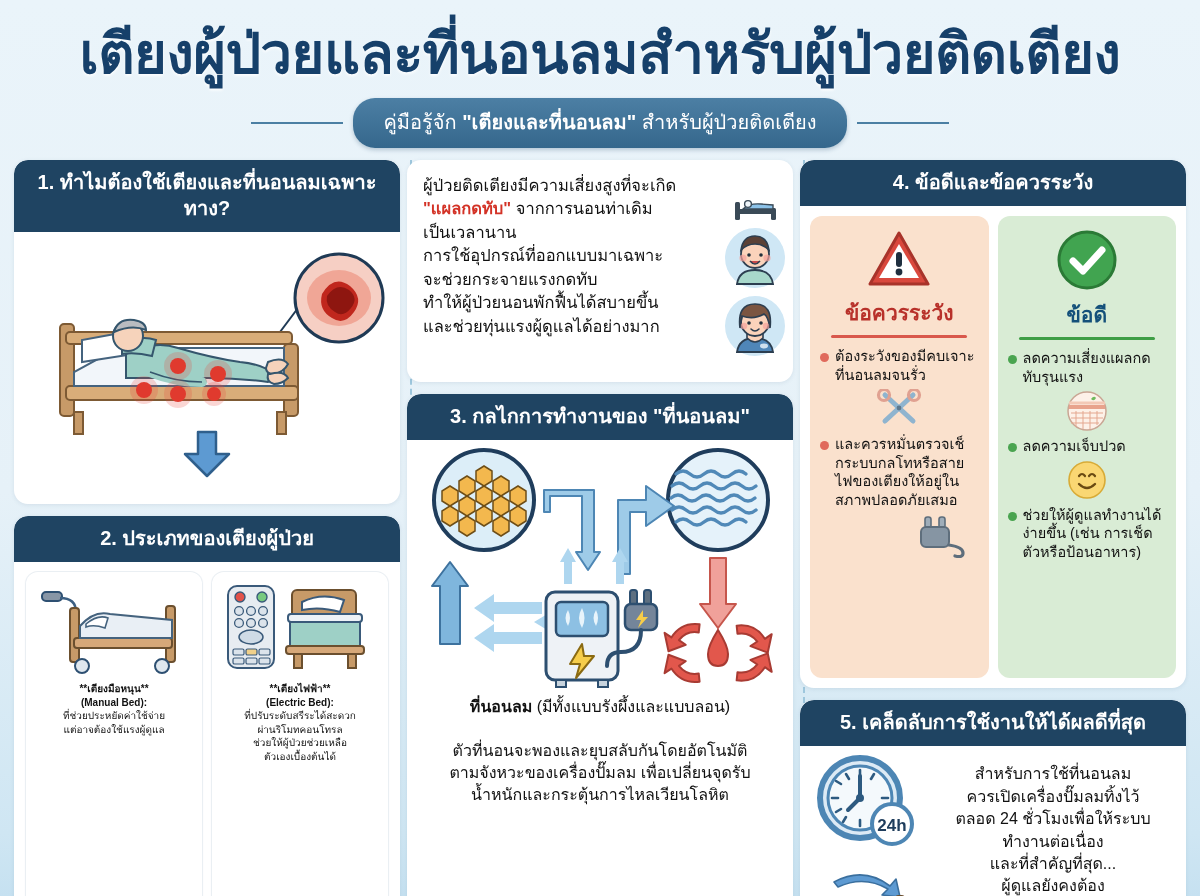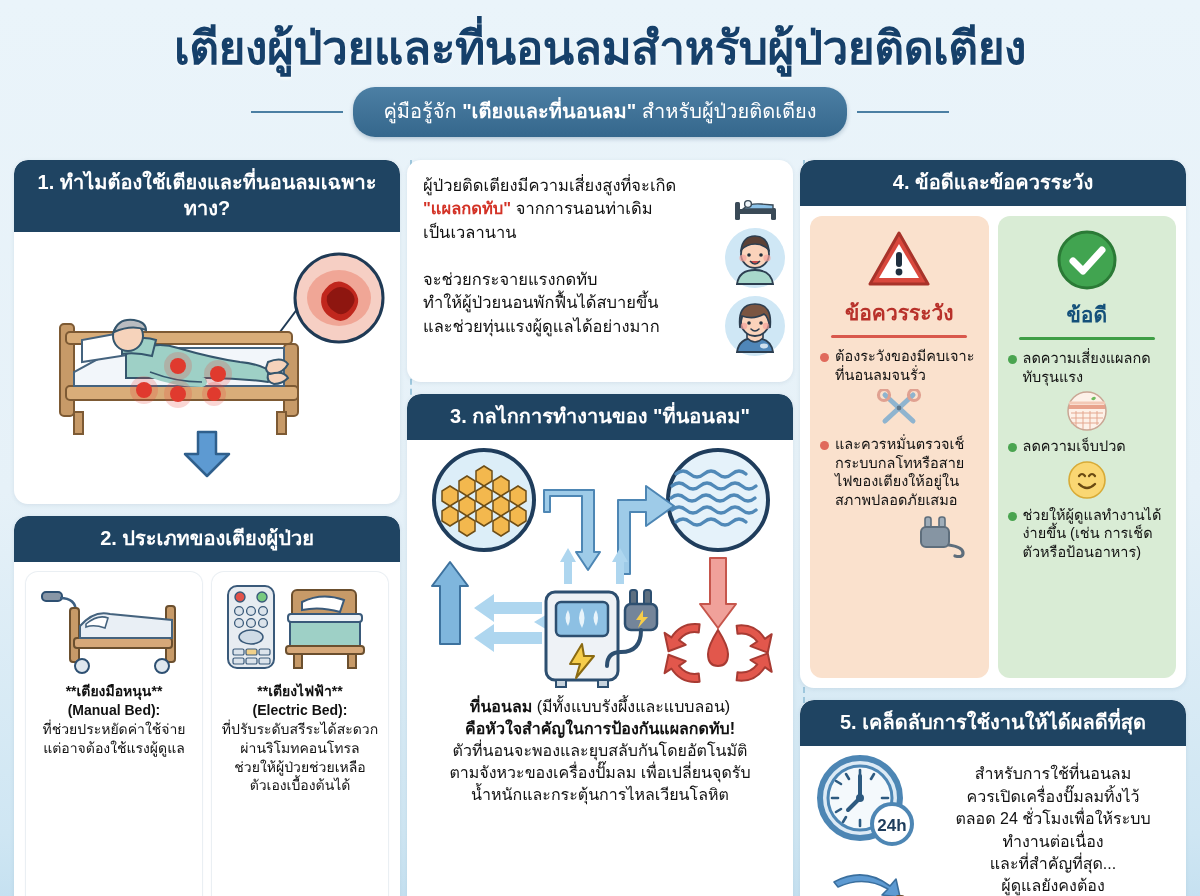--- a/index.html
+++ b/index.html
@@ -11,21 +11,21 @@
   }
   #root {
     position: relative;
     width: 1200px; height: 896px;
     background: linear-gradient(180deg,#eaf4fa 0%, #e6f1f8 55%, #cfe6f3 93%, #c6e1f1 100%);
   }
 
   
   .header { padding-top: 22px; text-align: center; }
   .title {
-    font-size: 46px; font-weight: bold; color: #16406a;
+    font-size: 56px; font-weight: bold; color: #16406a;
     letter-spacing: -0.5px; line-height: 1.15;
     text-shadow: 0 2px 3px rgba(255,255,255,.85);
   }
   .subwrap {
     display: flex; align-items: center; justify-content: center;
     gap: 0; margin-top: 12px;
   }
   .subrule { height: 2px; background: #4b7fa3; width: 92px; }
   .subpill {
     background: linear-gradient(180deg,#4c7fa4,#35678c);
@@ -70,21 +70,21 @@
 
   .plain {
     background: #ffffff; border-radius: 14px;
     box-shadow: 0 1px 4px rgba(40,80,110,.10);
     padding: 14px 16px; position: relative;
   }
 
   
   .body-text { font-size: 16.5px; line-height: 1.42; color: #111; }
   .body-text .hl { color: #d33226; font-weight: bold; }
-  .caption { font-size: 14px; line-height: 1.35; text-align: center; color: #111; }
+  .caption { font-size: 10px; line-height: 1.35; text-align: center; color: #111; }
   .caption b { font-weight: bold; }
 
   
   .art { position: relative; width: 100%; }
   svg { display: block; }
 
   
   .beds { display: grid; grid-template-columns: 1fr 1fr; gap: 10px; flex: 1; }
   .bedcard {
     background: #fff; border-radius: 12px;
@@ -310,21 +310,21 @@
     </div>
 
     <div class="col">
 
       <div class="plain" style="height:222px">
         <div style="display:flex;gap:6px">
           <div class="body-text" style="flex:1">
             <span>ผู้ป่วยติดเตียงมีความเสี่ยงสูงที่จะเกิด</span><br>
             <span class="hl">"แผลกดทับ"</span><span> จากการนอนท่าเดิม</span><br>
             <span>เป็นเวลานาน</span><br>
-            <br>
+            <span>การใช้อุปกรณ์ที่ออกแบบมาเฉพาะ</span><br>
             <span>จะช่วยกระจายแรงกดทับ</span><br>
             <span>ทำให้ผู้ป่วยนอนพักฟื้นได้สบายขึ้น</span><br>
             <span>และช่วยทุ่นแรงผู้ดูแลได้อย่างมาก</span>
           </div>
         </div>
 
         <svg style="position:absolute;right:14px;top:36px" width="46" height="26" viewBox="0 0 46 26">
           <rect x="2" y="6" width="5" height="18" rx="1.5" fill="#3a4a57"></rect>
           <rect x="38" y="12" width="5" height="12" rx="1.5" fill="#3a4a57"></rect>
           <rect x="5" y="13" width="36" height="5" rx="2" fill="#3a4a57"></rect>
@@ -439,21 +439,21 @@
                   <path d="M272 180 q-18 4 -22 22 l-8 -2 l10 16 l14 -12 l-8 -2 q4 -12 16 -14z" transform="rotate(20 274 196)"></path>
                   <path d="M320 180 q18 4 22 22 l8 -2 l-10 16 l-14 -12 l8 -2 q-4 -12 -16 -14z" transform="rotate(-20 322 196)"></path>
                   <path d="M272 238 q-18 -4 -22 -22 l-8 2 l10 -16 l14 12 l-8 2 q4 12 16 14z" transform="rotate(-20 274 222)"></path>
                   <path d="M320 238 q18 -4 22 -22 l8 2 l-10 -16 l-14 12 l8 2 q-4 12 -16 14z" transform="rotate(20 322 222)"></path>
                 </g>
               </g>
             </svg>
           </div>
           <div class="p3text">
             <b>ที่นอนลม</b><span> (มีทั้งแบบรังผึ้งและแบบลอน)</span><br>
-            <b>คือหัวใจสำคัญในการป้องกันแผลกดทับ!</b><br>
+            <br>
             <span>ตัวที่นอนจะพองและยุบสลับกันโดยอัตโนมัติ</span><br>
             <span>ตามจังหวะของเครื่องปั๊มลม เพื่อเปลี่ยนจุดรับ</span><br>
             <span>น้ำหนักและกระตุ้นการไหลเวียนโลหิต</span>
           </div>
         </div>
       </div>
     </div>
 
     <div class="col">
 

